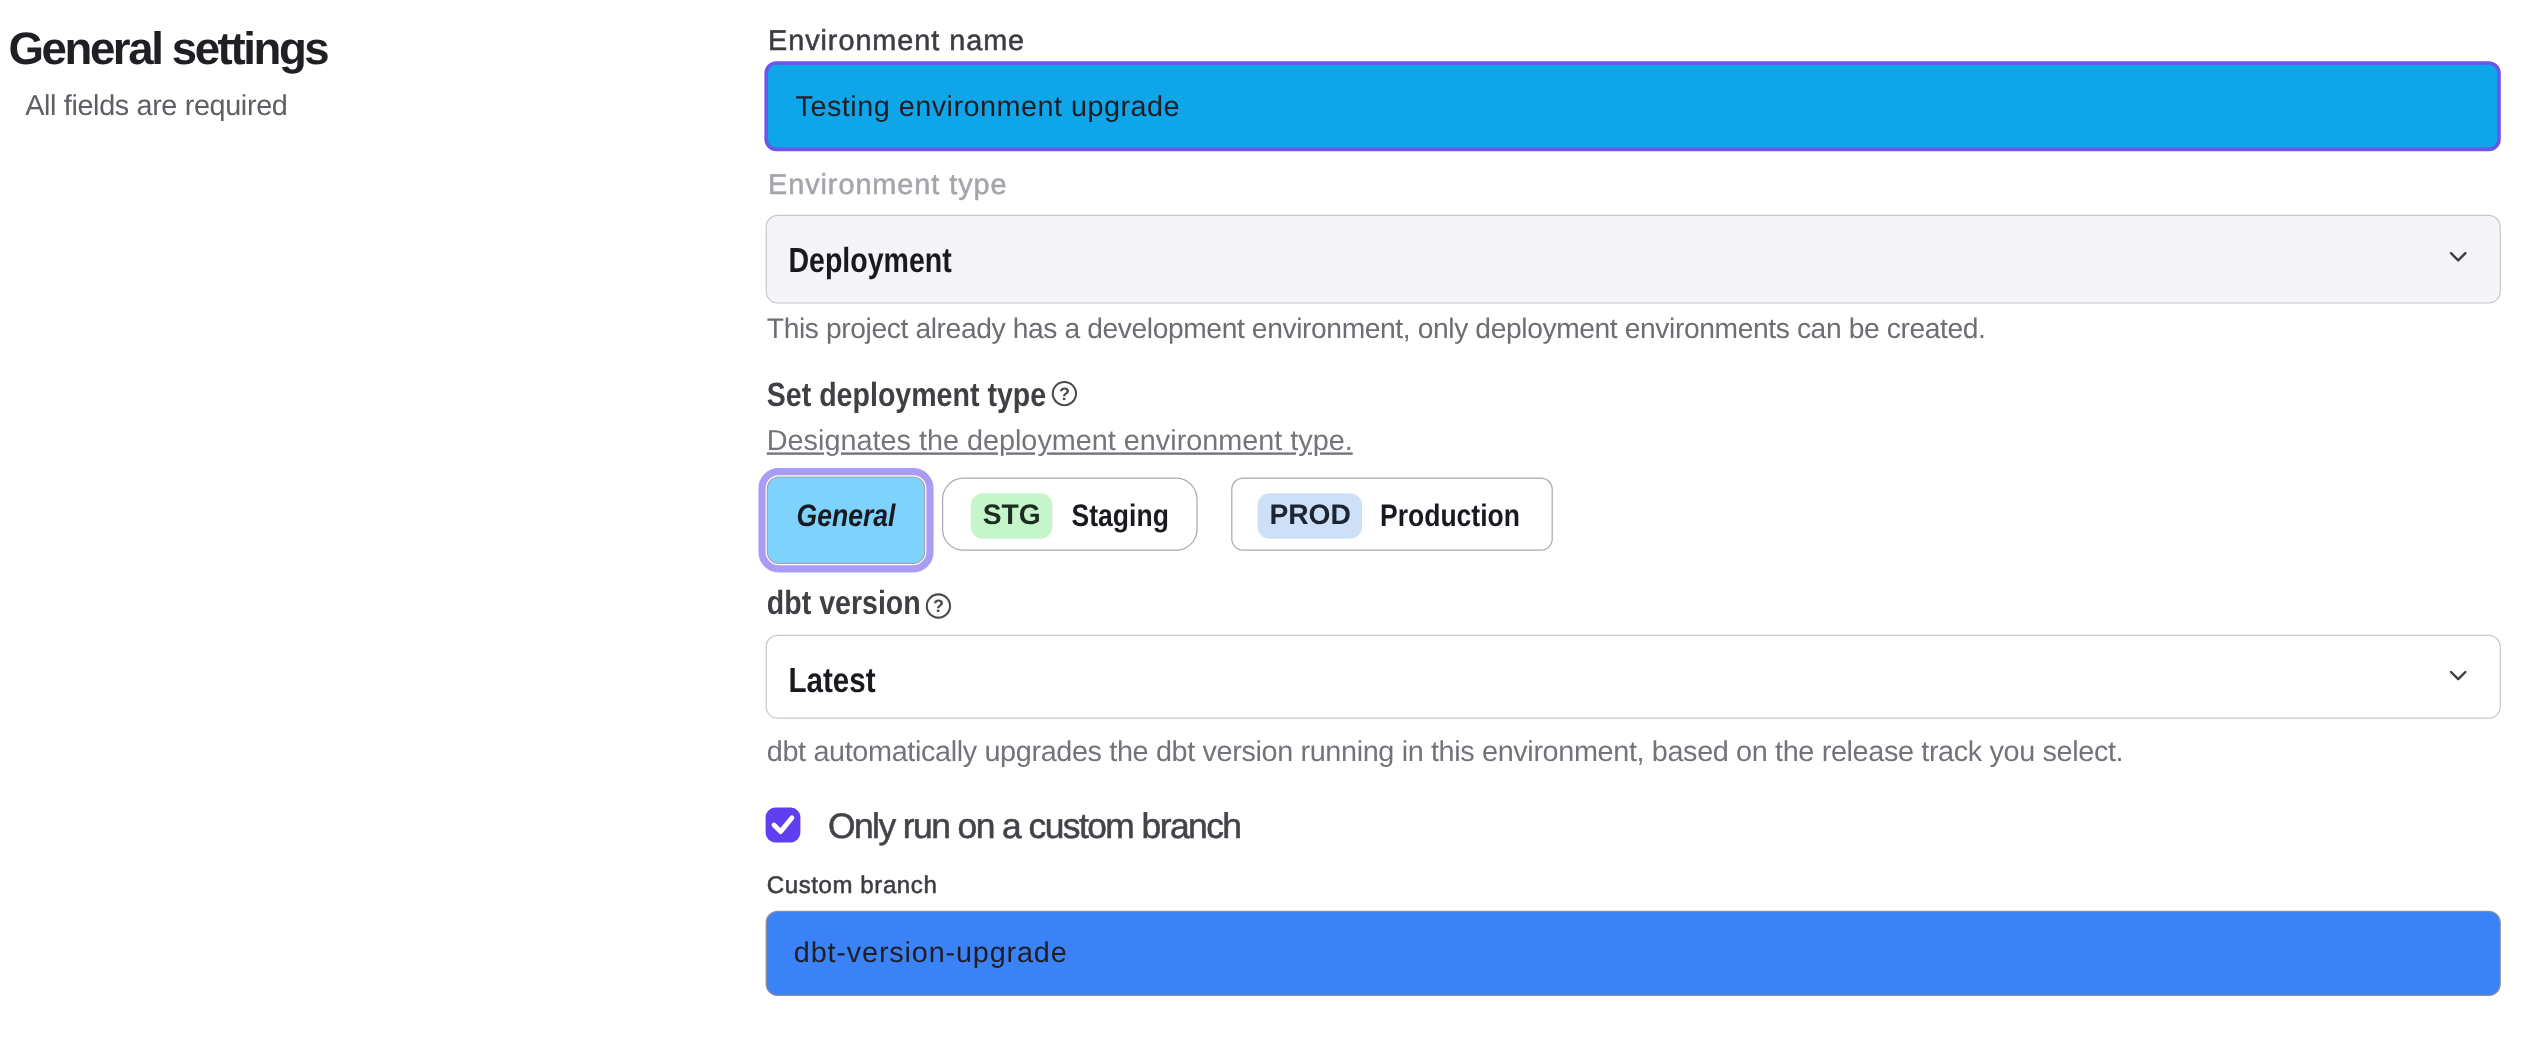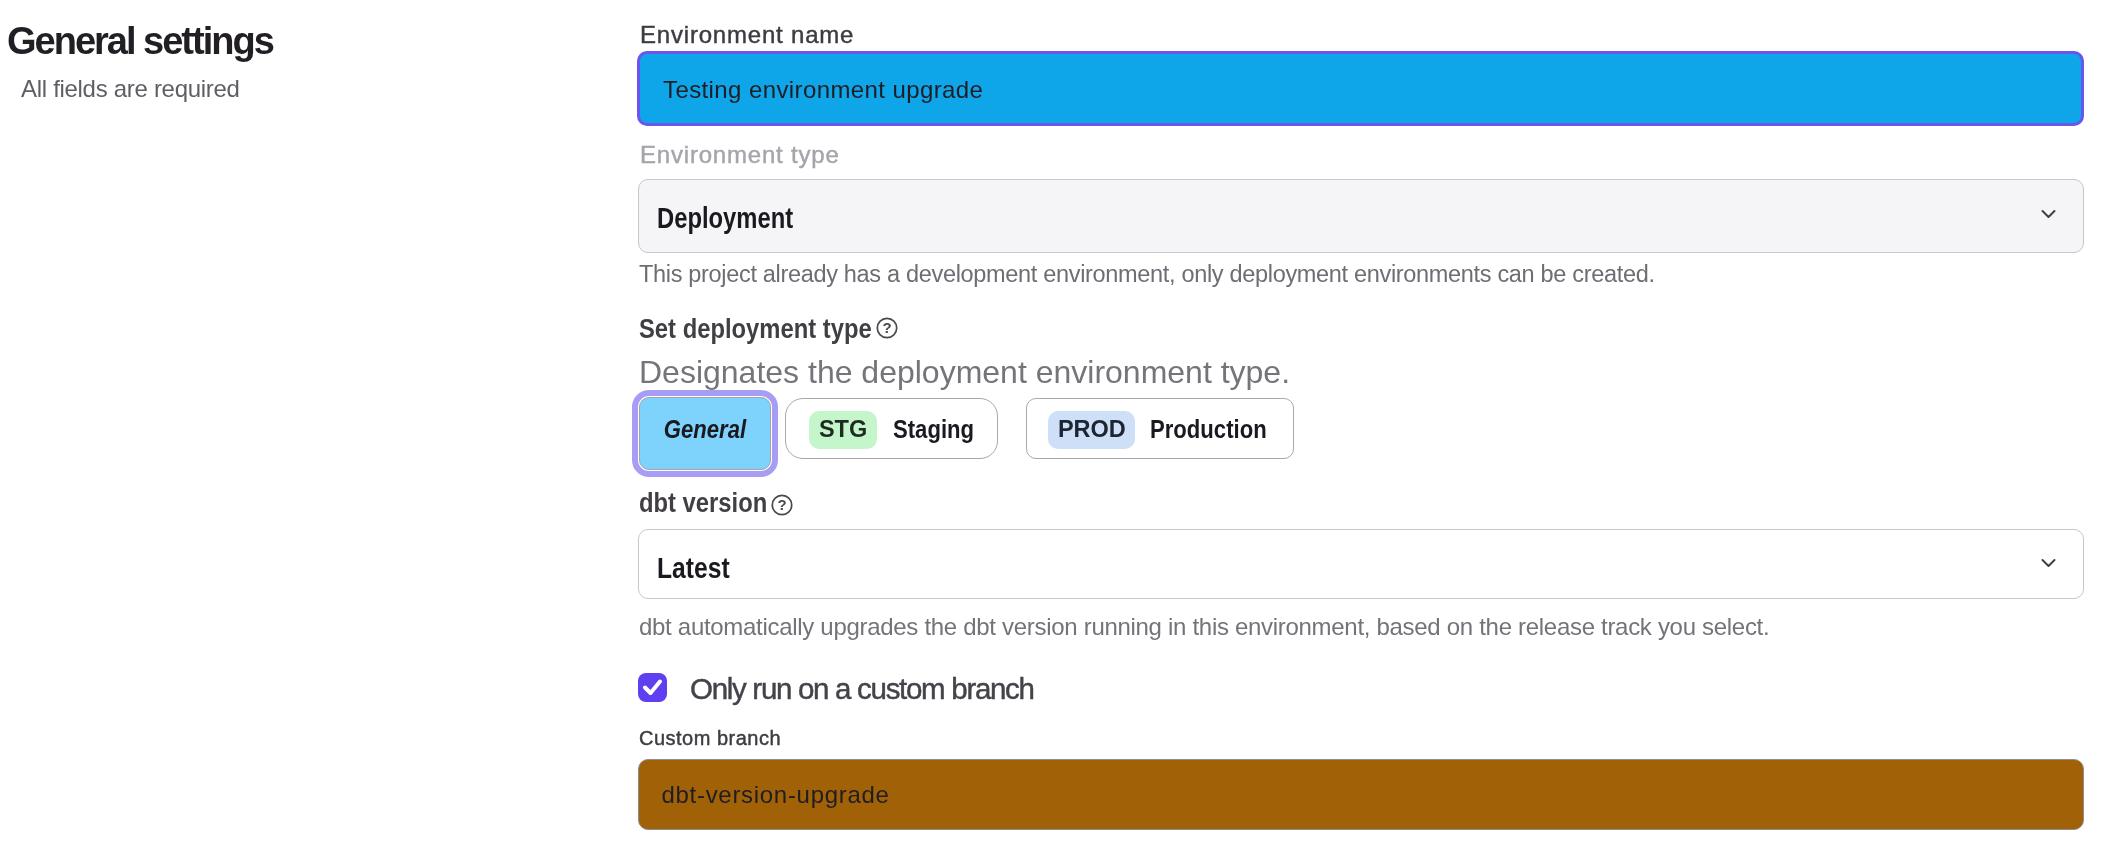--- a/index.html
+++ b/index.html
@@ -25,21 +25,21 @@
   <svg class="abs" style="left:2036px; top:202px;" width="24" height="24" viewBox="0 0 24 24" fill="none">
     <path d="M6.5 9 L12.5 15 L18.5 9" stroke="#3f3c42" stroke-width="2" stroke-linecap="round" stroke-linejoin="round"></path>
   </svg>
   <div class="abs" style="left:639px; top:263px; font-size:23.5px; color:#6f6c74; letter-spacing:-0.32px;">This project already has a development environment, only deployment environments can be created.</div>
 
   <div class="abs" style="left:639px; top:315px; font-size:28px; font-weight:bold; color:#413e44; transform:scaleX(0.85); transform-origin:left center;">Set deployment type</div>
   <svg class="abs" style="left:875.7px; top:316.6px;" width="22" height="22" viewBox="0 0 22 22" fill="none">
     <circle cx="11" cy="11" r="9.7" stroke="#4b484e" stroke-width="1.7"></circle>
     <text x="11" y="16" text-anchor="middle" font-family="Liberation Sans" font-size="15" font-weight="bold" fill="#4b484e">?</text>
   </svg>
-  <div class="abs" style="left:639px; top:356.1px; font-size:32px; color:#76737b;">Designates the deployment environment type.</div>
+  <div class="abs" style="left:639px; top:356.1px; font-size:24px; color:#76737b;text-decoration:underline;">Designates the deployment environment type.</div>
 
   <div class="abs" style="left:638.5px; top:397px; width:132px; height:73px; border:1px solid #a5a2a9; border-radius:10px; background:#7dd3fc; outline:6px solid #a89df5; outline-offset:1px;font-style:italic;">
     <span class="abs" style="left:50%; transform:translateX(-50%) scaleX(0.85); top:18px; font-size:26px; font-weight:bold; color:#1b181f;">General</span>
   </div>
   <div class="abs" style="left:784.8px; top:397.7px; width:213.2px; height:61px; border:1px solid #a9a6ad; border-radius:18px; background:#fff;">
     <span class="abs" style="left:22.9px; top:12.8px; width:68.7px; height:37.3px; background:#c5f5cb; border-radius:10px; display:flex; align-items:center; justify-content:center; font-size:23.5px; font-weight:bold; color:#1e2b20;">STG</span>
     <span class="abs" style="left:107px; top:17.5px; font-size:26px; font-weight:bold; color:#1b181f; transform:scaleX(0.85); transform-origin:left center;">Staging</span>
   </div>
   <div class="abs" style="left:1013.8px; top:397.7px; width:268.7px; height:61px; border:1px solid #a9a6ad; border-radius:10px; background:#fff;margin-left:12px;">
     <span class="abs" style="left:21.7px; top:12.8px; width:86.7px; height:37.3px; background:#cde0f8; border-radius:10px; display:flex; align-items:center; justify-content:center; font-size:23.5px; font-weight:bold; color:#1d2533;">PROD</span>
@@ -60,15 +60,15 @@
   <div class="abs" style="left:639px; top:614.7px; font-size:24px; color:#75727a; letter-spacing:-0.3px;">dbt automatically upgrades the dbt version running in this environment, based on the release track you select.</div>
 
   <div class="abs" style="left:637.9px; top:673px; width:29.2px; height:28.5px; background:#5f3ff0; border-radius:8px;">
     <svg width="29" height="28" viewBox="0 0 29 28" fill="none" style="display:block;">
       <path d="M7 14.5 L12.5 20 L22 8.5" stroke="#ffffff" stroke-width="4" stroke-linecap="round" stroke-linejoin="round"></path>
     </svg>
   </div>
   <div class="abs med" style="left:690px; top:674.3px; font-size:29.5px; color:#454249; letter-spacing:-1.3px;">Only run on a custom branch</div>
 
   <div class="abs med" style="left:639px; top:727.9px; font-size:20px; color:#3e3b42; letter-spacing:0.5px;">Custom branch</div>
-  <div class="abs" style="left:637.5px; top:759px; width:1446.5px; height:71px; border:1.5px solid #8f8c93; border-radius:10px; background:#a16207; display:flex; align-items:center; padding-left:23px; ">
+  <div class="abs" style="left:637.5px; top:759px; width:1446.5px; height:71px; border:1.5px solid #8f8c93; border-radius:10px; background:#3b82f6; display:flex; align-items:center; padding-left:23px; ">
     <span style="font-size:24px; color:#201d24; letter-spacing:0.7px;">dbt-version-upgrade</span>
   </div>
 
 </body></html>

